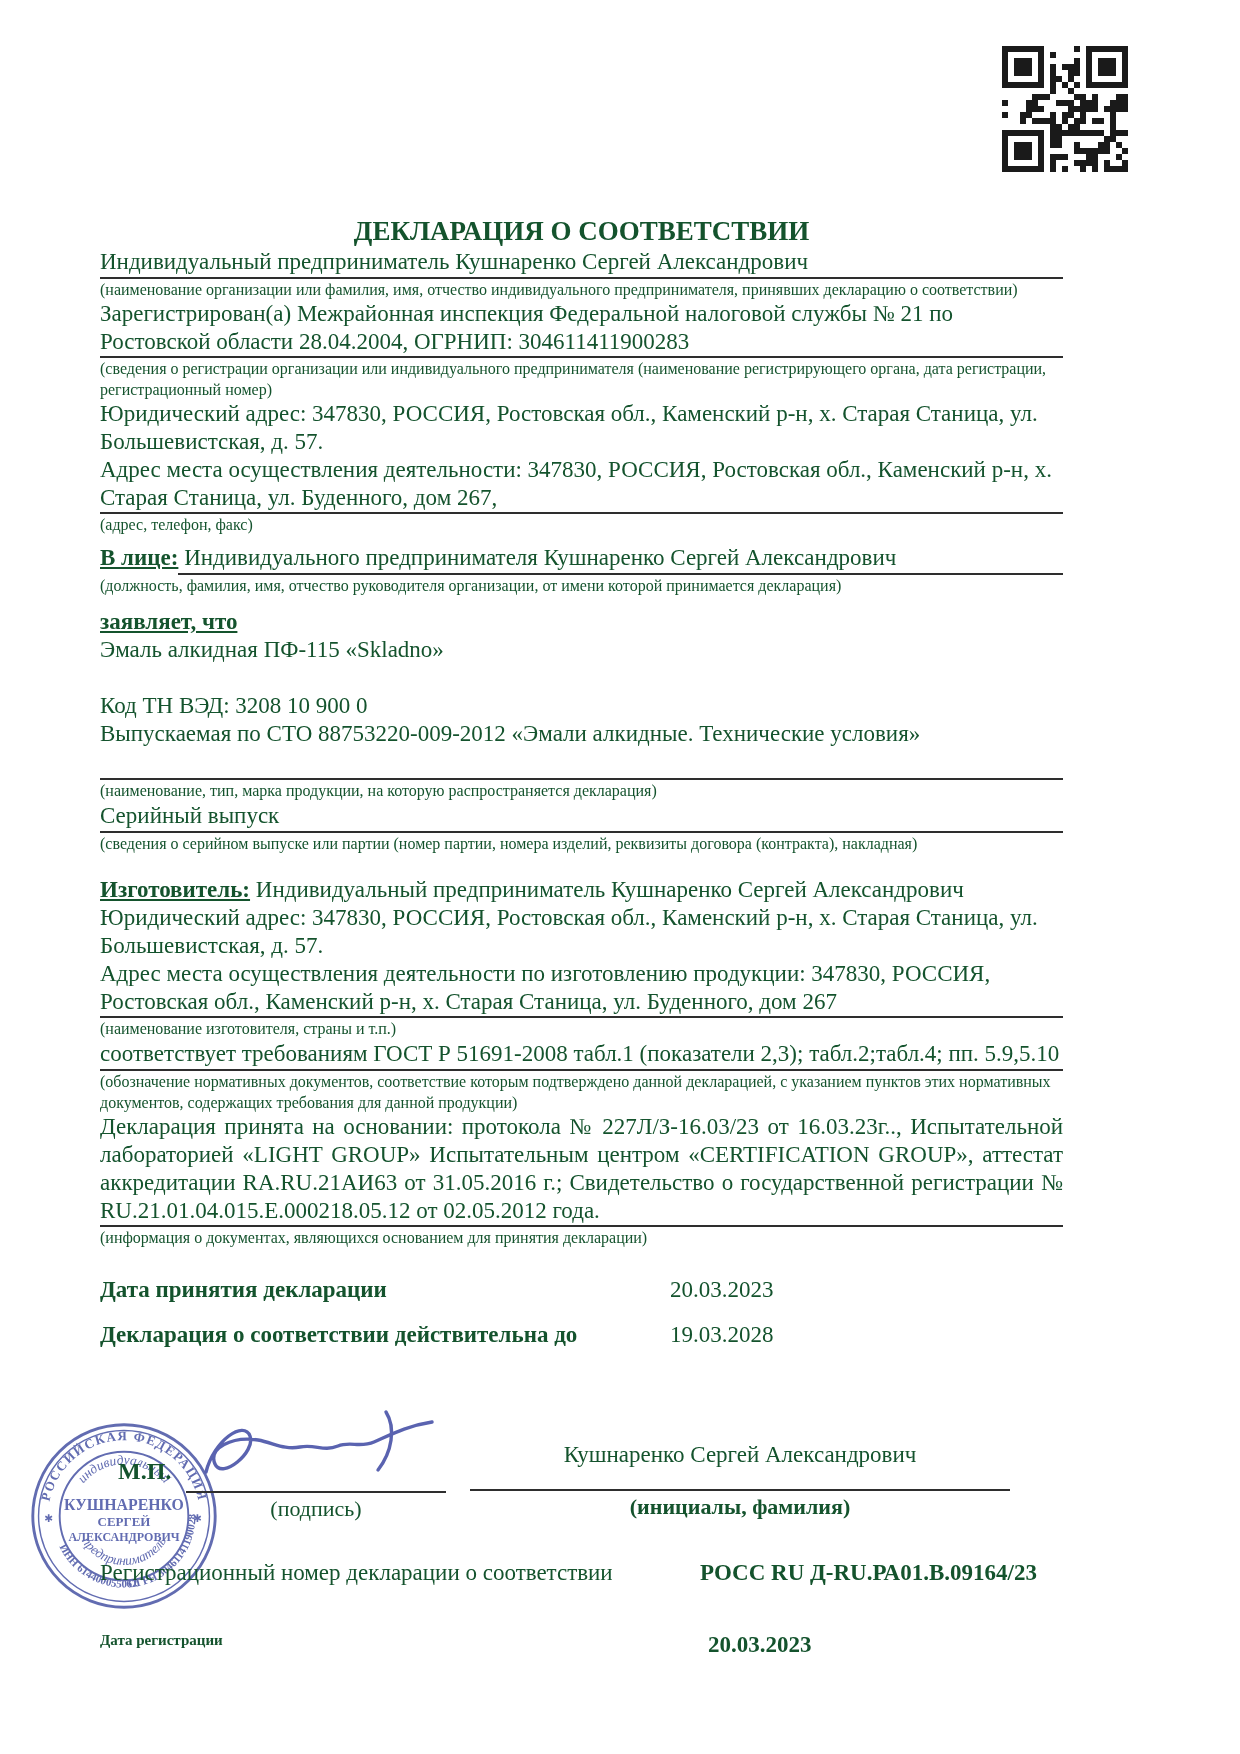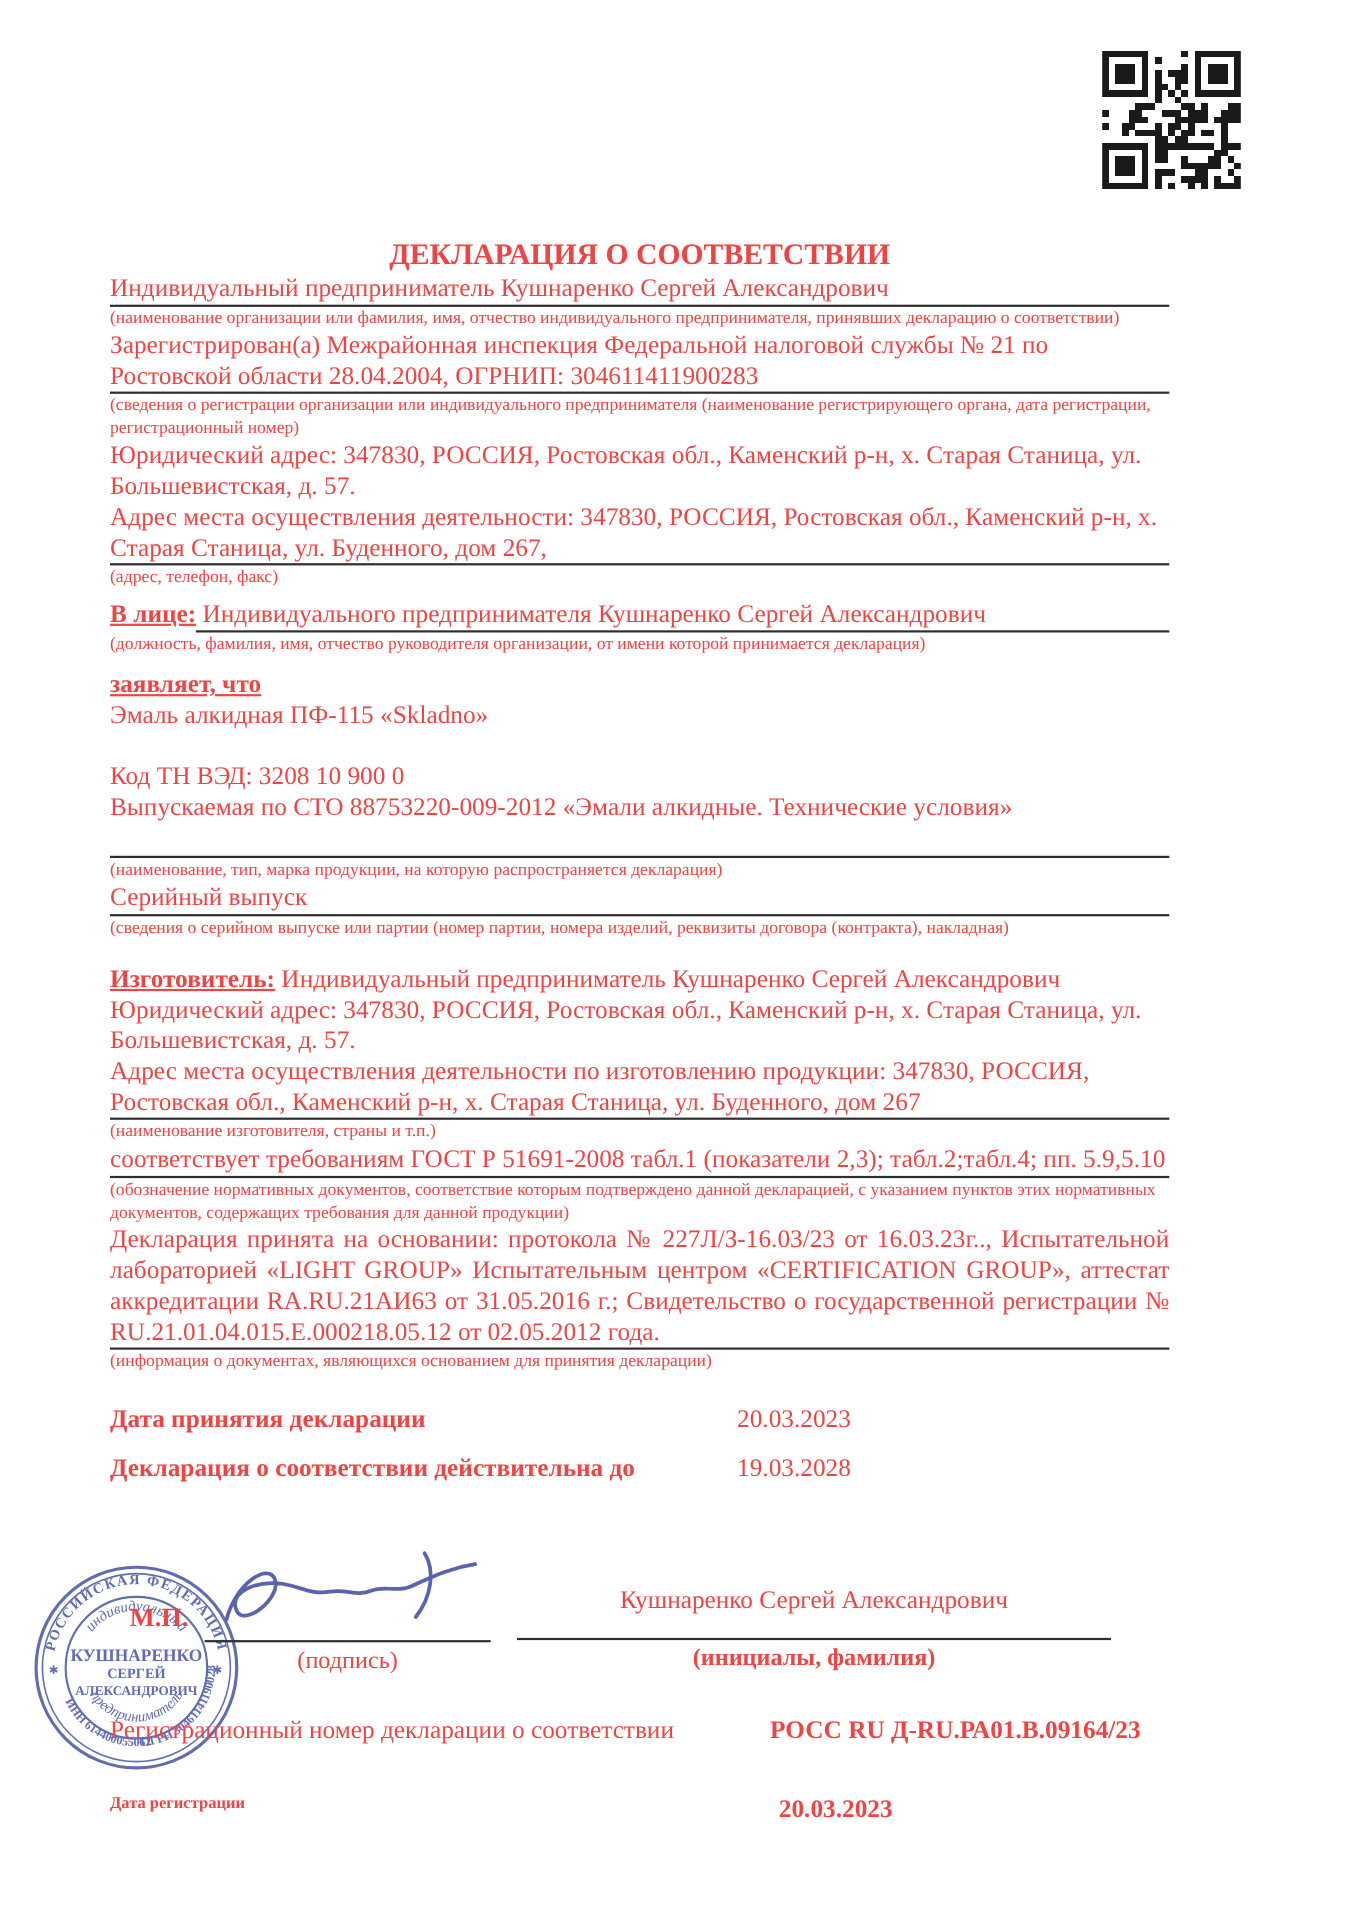--- a/index.html
+++ b/index.html
@@ -1,19 +1,19 @@
 <!DOCTYPE html>
 <html><head>
 <meta charset="utf-8">
 <style>
   * { margin:0; padding:0; box-sizing:border-box; }
   html,body { background:#ffffff; }
   .page {
     position:relative; width:1240px; height:1754px; margin:0 auto;
-    background:#ffffff; color:#ef4444; overflow:hidden; z-index:0;
+    background:#ffffff; color:#14532d; overflow:hidden; z-index:0;
     font-family:"Liberation Serif","DejaVu Serif",serif;
   }
   .content { position:absolute; left:100px; top:215px; width:963px; }
   .t { font-size:23px; line-height:28px; }
   .title { font-size:27px; line-height:32px; font-weight:bold; text-align:center; }
   .caption { font-size:16px; line-height:21px; text-align:left; }
   .u  { border-bottom:2px solid #2e2e2e; }
   .b  { font-weight:bold;text-decoration:underline; }
   .row-flex { display:flex; align-items:baseline; }
   .fill-underline { flex:1; border-bottom:2px solid #2e2e2e; }

